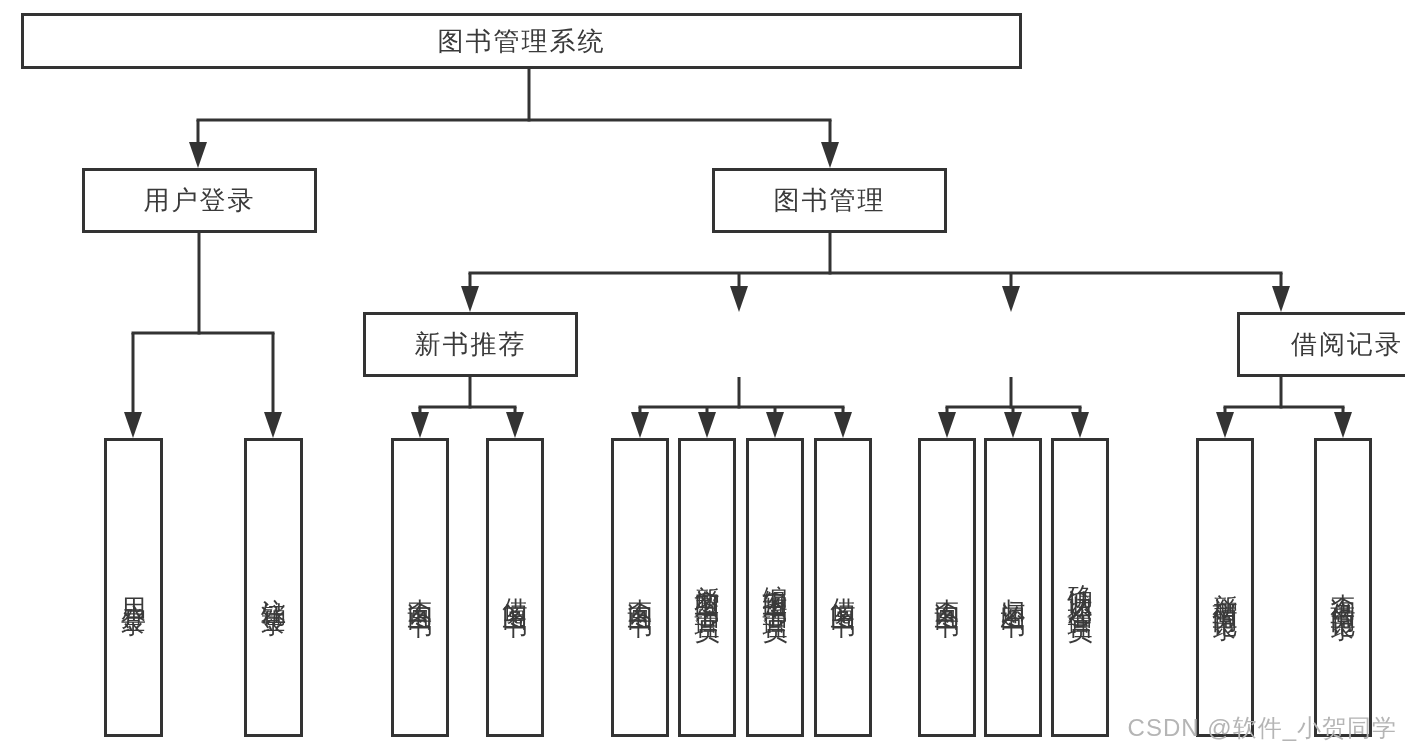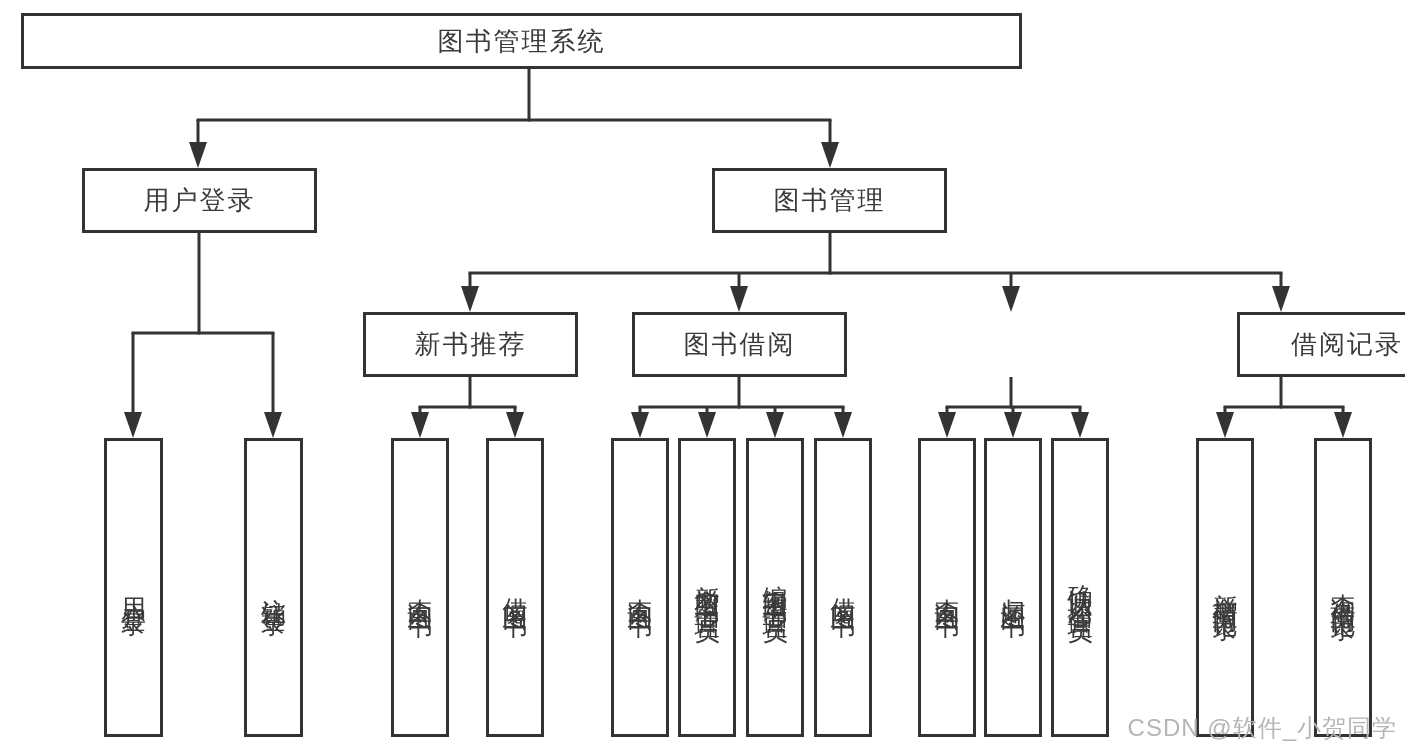--- a/index.html
+++ b/index.html
@@ -113,23 +113,20 @@
   <div class="node h" style="left:82px;top:168px;width:235px;height:65px">
     <span>用户登录</span>
   </div>
   <div class="node h" style="left:712px;top:168px;width:235px;height:65px">
     <span>图书管理</span>
   </div>
 
   <div class="node h" style="left:363px;top:312px;width:215px;height:65px">
     <span>新书推荐</span>
   </div>
-  <div class="node h" style="left:632px;top:312px;width:215px;height:65px">
-    <span>图书借阅</span>
-  </div>
   <div class="node h" style="left:1237px;top:312px;width:220px;height:65px">
     <span>借阅记录</span>
   </div>
 
   <div class="node v" style="left:104px;top:438px;width:59px;height:299px">
     <span>用户登录</span>
   </div>
   <div class="node v" style="left:244px;top:438px;width:59px;height:299px">
     <span>注销登录</span>
   </div>

